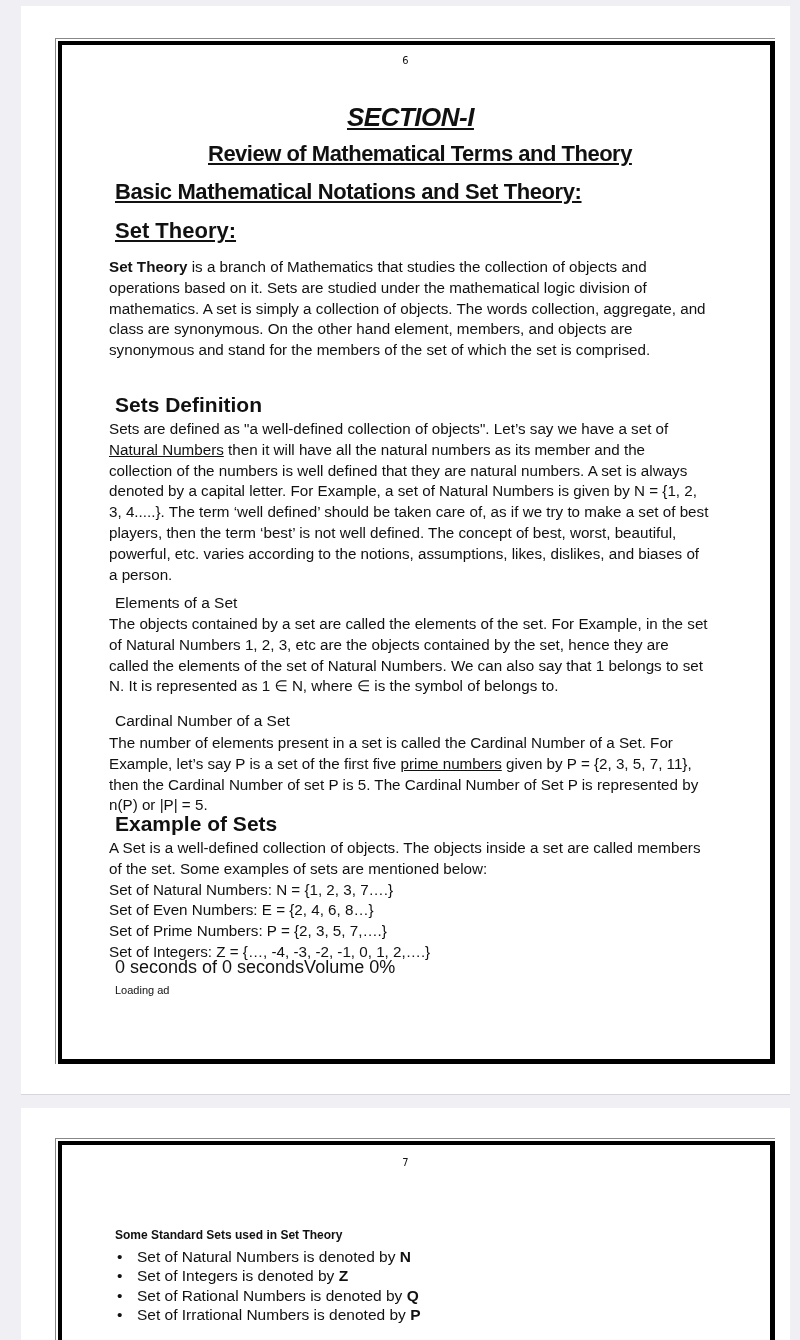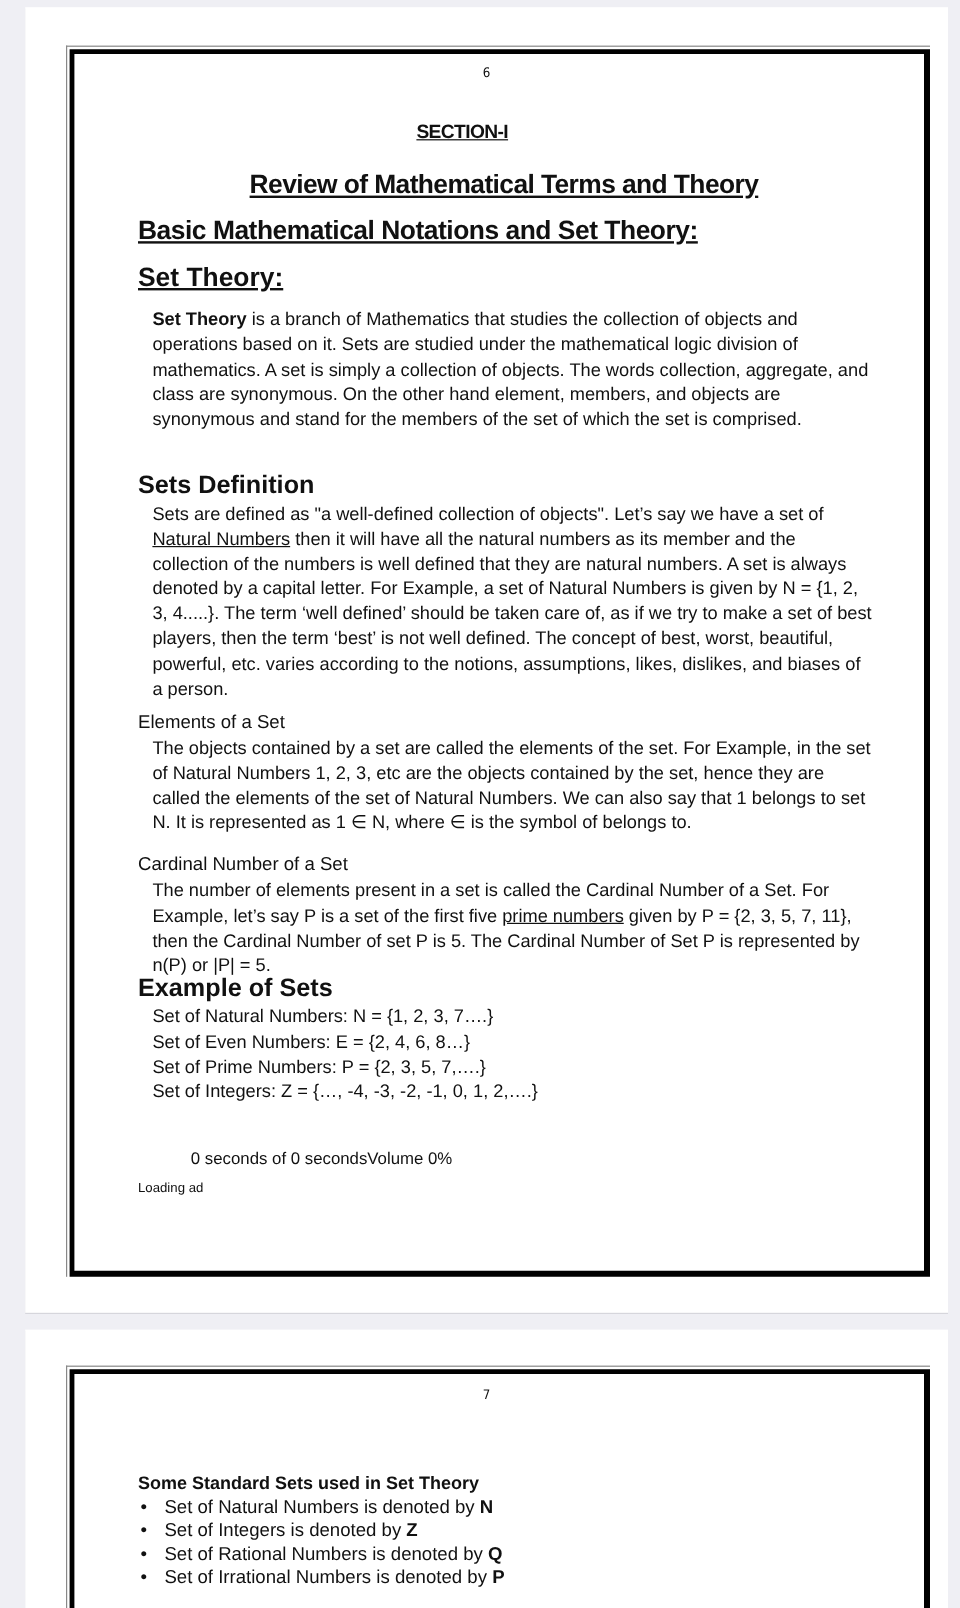--- a/index.html
+++ b/index.html
@@ -32,58 +32,59 @@
       border-bottom-width: 5px;
     }
     .p1 .frame { top: 32px; height: 1026px; }
     .p2 .frame { top: 30px; height: 300px; }
     .pnum {
       position: absolute; left: 0; right: 0; text-align: center;
       font-size: 11px; font-family: "DejaVu Sans Condensed", "DejaVu Sans", sans-serif;
     }
     .sec-title {
       position: absolute; left: 326px;
-      font-size: 16px; font-weight: bold; text-decoration: underline;
+      font-size: 26px; font-weight: bold; text-decoration: underline;
       letter-spacing: -0.5px;
+      font-style: italic;
     }
     .review-title {
       position: absolute; left: 187px;
       font-size: 22px; font-weight: bold; text-decoration: underline;
       letter-spacing: -0.5px;
     }
     .h-basic {
       position: absolute; left: 94px;
       font-size: 22px; font-weight: bold; text-decoration: underline;
       letter-spacing: -0.4px;
     }
     .h-set {
       position: absolute; left: 94px;
       font-size: 22px; font-weight: bold; text-decoration: underline; text-align: right;
     }
     .para {
-      position: absolute; left: 106px; width: 600px;
+      position: absolute; left: 88px; width: 600px;
       font-size: 15.2px; line-height: 20.8px;
     }
     .h2 {
       position: absolute; left: 94px;
       font-size: 21px; font-weight: bold;
     }
     .h3 {
       position: absolute; left: 94px;
       font-size: 15.5px;
     }
     .u { text-decoration: underline; }
     .small {
-      position: absolute; left: 94px; font-size: 14px; margin-left: 44px;
+      position: absolute; left: 94px; font-size: 18px;
     }
     .tiny {
       position: absolute; left: 94px; font-size: 11px;
     }
     .list-head {
-      position: absolute; left: 94px; font-size: 15px; font-weight: bold;
+      position: absolute; left: 94px; font-size: 12px; font-weight: bold;
     }
     .bullets {
       position: absolute; left: 94px; margin: 0; padding: 0; list-style: none;
       font-size: 15.5px; line-height: 19.3px;
     }
     .bullets li { position: relative; padding-left: 22px; }
     .bullets li::before {
       content: "•"; position: absolute; left: 2px; top: 0;
     }
   </style>
@@ -108,20 +109,21 @@
   <div class="para" style="top:413px;"><span>Sets are defined as "a well-defined collection of objects". Let’s say we have a set of </span><span class="u">Natural Numbers</span><span> then it will have all the natural numbers as its member and the collection of the numbers is well defined that they are natural numbers. A set is always denoted by a capital letter. For Example, a set of Natural Numbers is given by N = {1, 2, 3, 4.....}. The term ‘well defined’ should be taken care of, as if we try to make a set of best players, then the term ‘best’ is not well defined. The concept of best, worst, beautiful, powerful, etc. varies according to the notions, assumptions, likes, dislikes, and biases of a person.</span></div>
 
   <div class="h3" style="top:588px;">Elements of a Set</div>
   <div class="para" style="top:608px;">The objects contained by a set are called the elements of the set. For Example, in the set of Natural Numbers 1, 2, 3, etc are the objects contained by the set, hence they are called the elements of the set of Natural Numbers. We can also say that 1 belongs to set N. It is represented as 1 ∈ N, where ∈ is the symbol of belongs to.</div>
 
   <div class="h3" style="top:706px;">Cardinal Number of a Set</div>
   <div class="para" style="top:727px;"><span>The number of elements present in a set is called the Cardinal Number of a Set. For Example, let’s say P is a set of the first five </span><span class="u">prime numbers</span><span> given by P = {2, 3, 5, 7, 11}, then the Cardinal Number of set P is 5. The Cardinal Number of Set P is represented by n(P) or |P| = 5.</span></div>
 
   <div class="h2" style="top:806px;">Example of Sets</div>
   <div class="para" style="top:832px;">
+    <div>A Set is a well-defined collection of objects. The objects inside a set are called members of the set. Some examples of sets are mentioned below:</div>
     <div>Set of Natural Numbers: N = {1, 2, 3, 7….}</div>
     <div>Set of Even Numbers: E = {2, 4, 6, 8…}</div>
     <div>Set of Prime Numbers: P = {2, 3, 5, 7,….}</div>
     <div>Set of Integers: Z = {…, -4, -3, -2, -1, 0, 1, 2,….}</div>
   </div>
 
   <div class="small" style="top:951px;">0 seconds of 0 secondsVolume 0%</div>
   <div class="tiny" style="top:978px;">Loading ad</div>
 </div>
 

